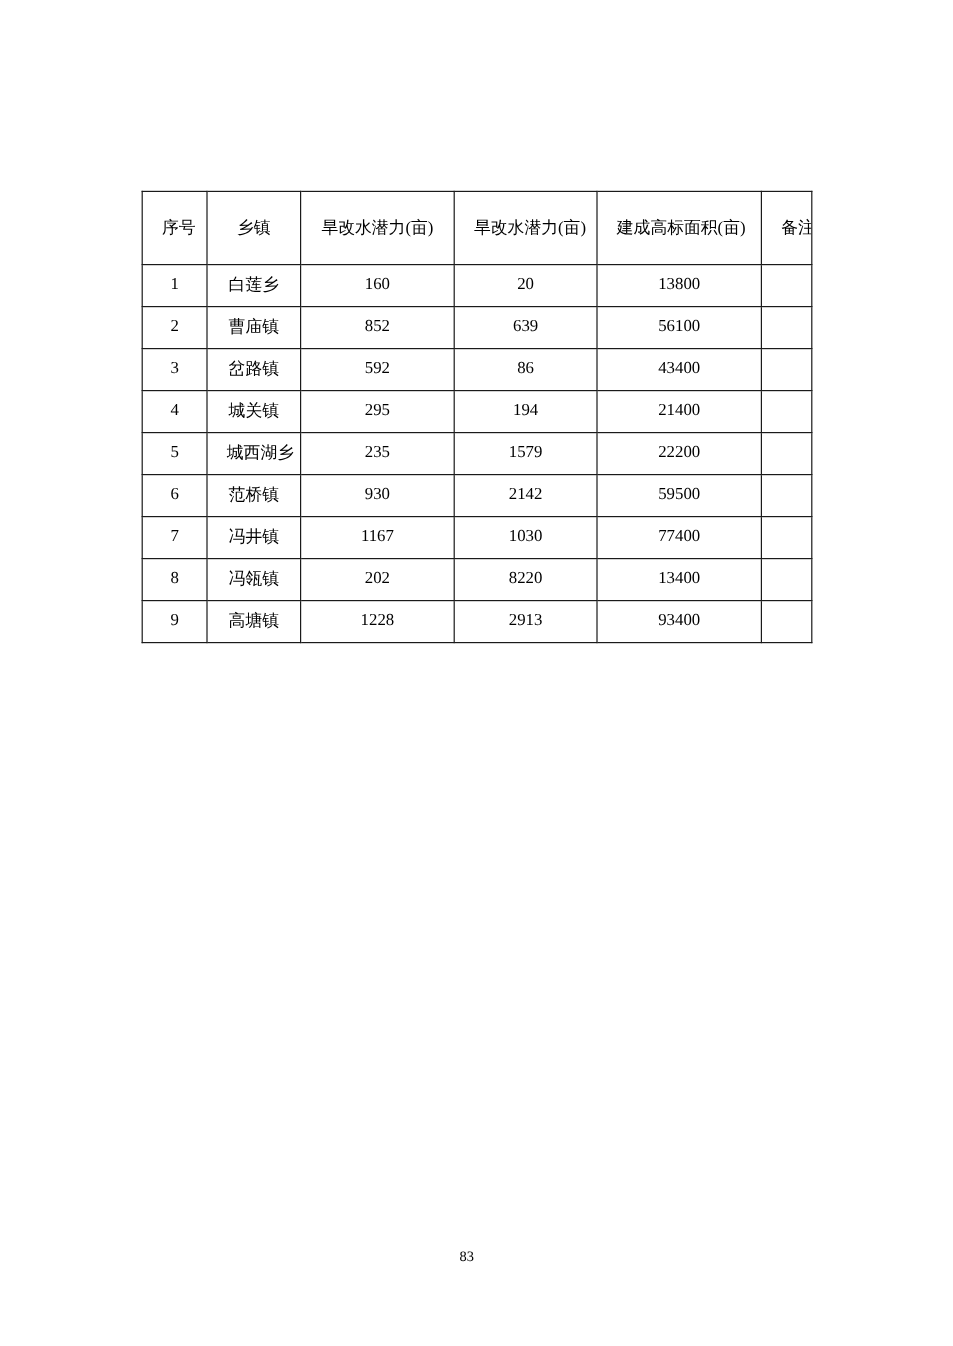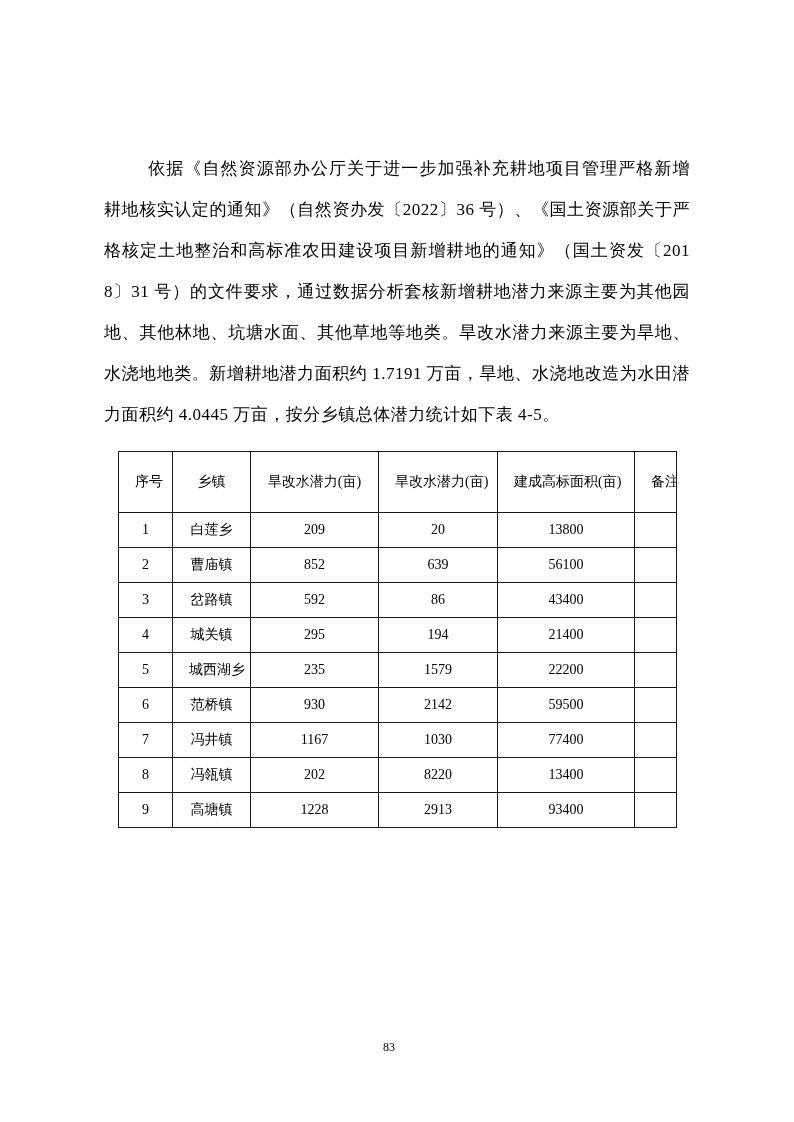--- a/index.html
+++ b/index.html
@@ -78,21 +78,20 @@
     text-align: center;
     font-size: 12px;
   }
 </style>
 </head>
 <body>
 
 <div class="page">
 
 
-  <p class="body-paragraph">依据《自然资源部办公厅关于进一步加强补充耕地项目管理严格新增耕地核实认定的通知》（自然资办发〔2022〕36 号）、《国土资源部关于严格核定土地整治和高标准农田建设项目新增耕地的通知》（国土资发〔2018〕31 号）的文件要求，通过数据分析套核新增耕地潜力来源主要为其他园地、其他林地、坑塘水面、其他草地等地类。旱改水潜力来源主要为旱地、水浇地地类。新增耕地潜力面积约 1.7191 万亩，旱地、水浇地改造为水田潜力面积约 4.0445 万亩，按分乡镇总体潜力统计如下表 4-5。</p>
 
 
   <table class="data-table">
     <colgroup>
       <col style="width:54px">
       <col style="width:78px">
       <col style="width:128px">
       <col style="width:119px">
       <col style="width:137px">
       <col style="width:42px">
@@ -104,21 +103,21 @@
           <th>旱改水潜力(亩)</th>
           <th>旱改水潜力(亩)</th>
           <th>建成高标面积(亩)</th>
           <th>备注</th>
         </tr>
     </thead>
     <tbody id="table-body">
         <tr>
           <td>1</td>
           <td>白莲乡</td>
-          <td>209</td>
+          <td>160</td>
           <td>20</td>
           <td>13800</td>
           <td></td>
         </tr>
         <tr>
           <td>2</td>
           <td>曹庙镇</td>
           <td>852</td>
           <td>639</td>
           <td>56100</td>

